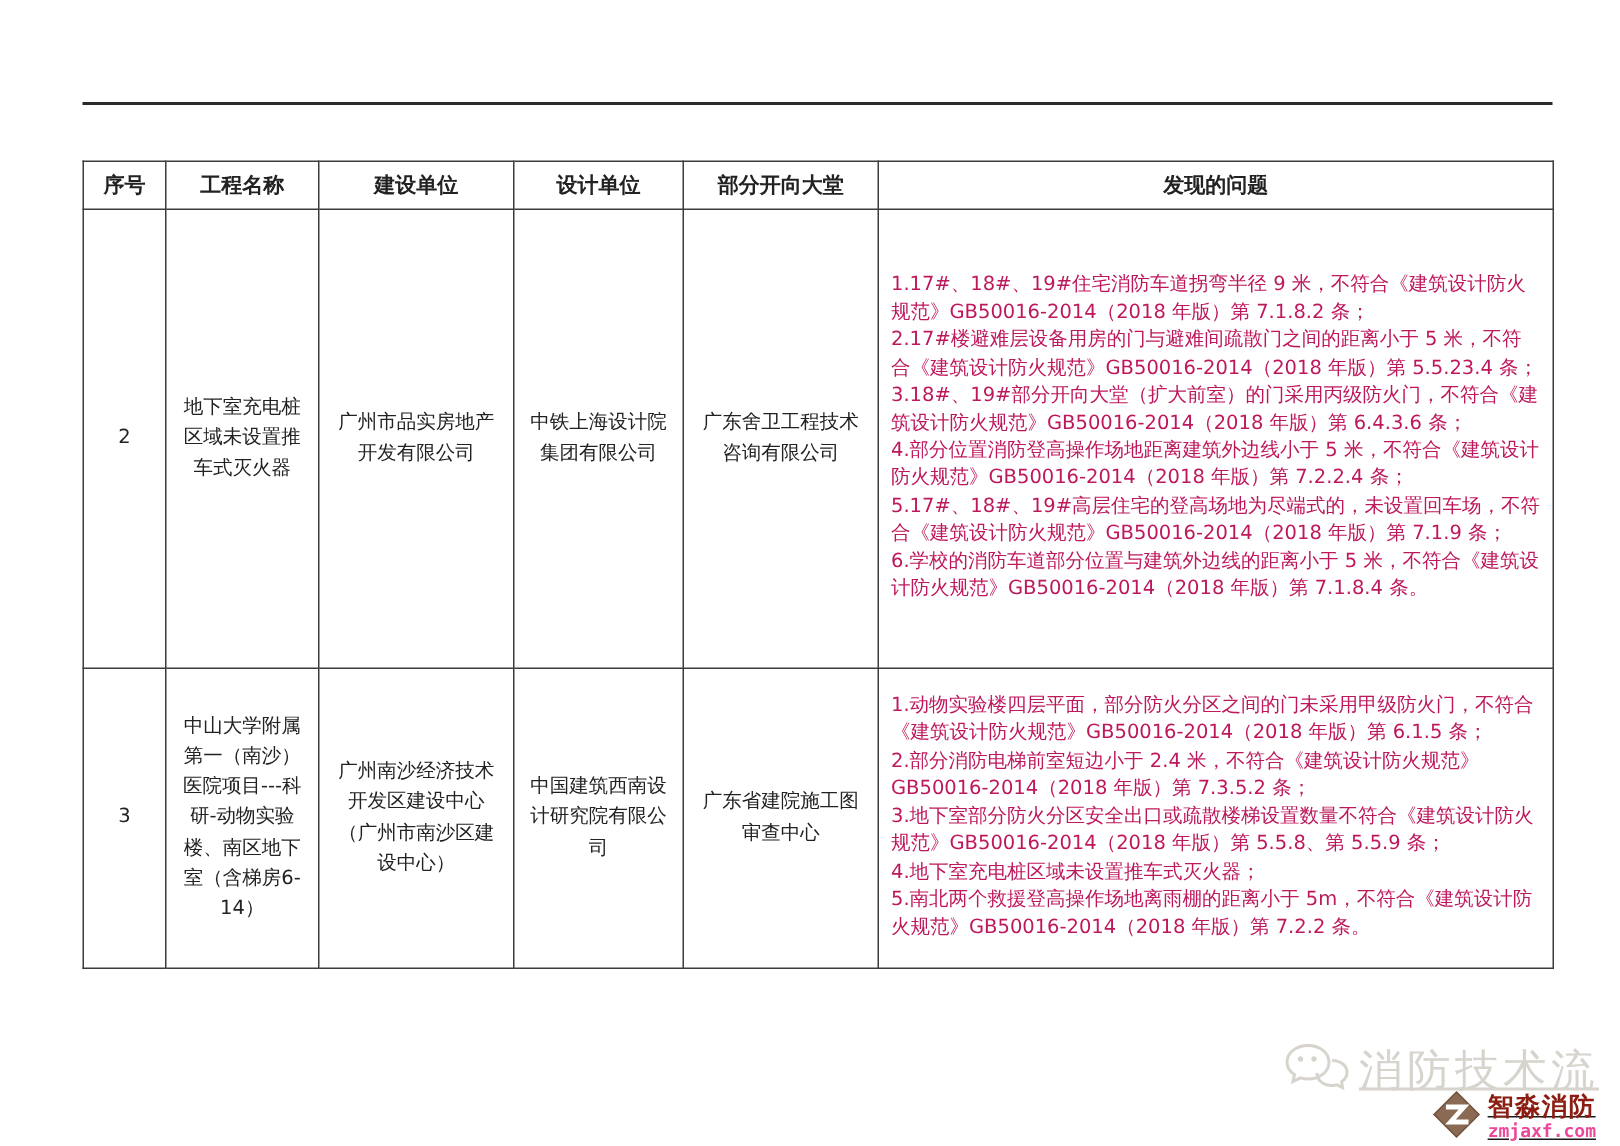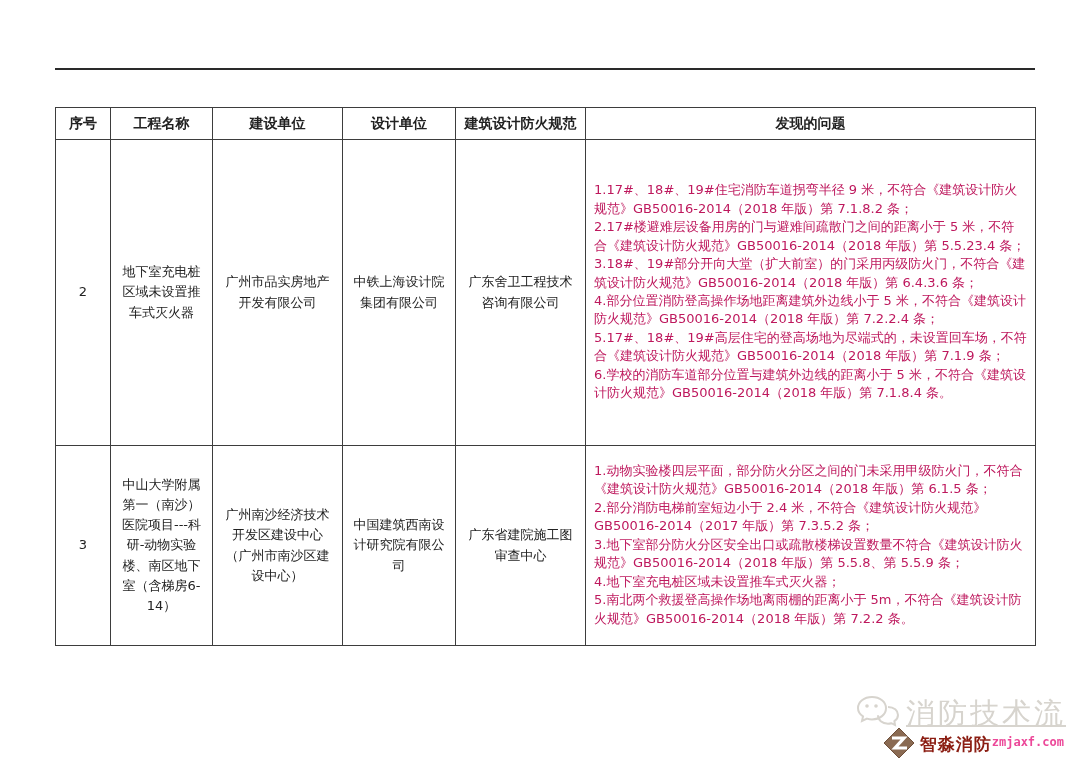--- a/index.html
+++ b/index.html
@@ -84,21 +84,21 @@
   }
   
   .logo-block {
     position: absolute;
     top: 726px;
     right: 16px;
     display: flex;
     align-items: center;
     gap: 4px;
   }
-  .logo-texts { display: flex; flex-direction: row; line-height: 1.05; }
+  .logo-texts { display: flex; flex-direction: column; line-height: 1.05; text-decoration: underline; }
   .logo-name {
     font-size: 17px;
     font-weight: bold;
     color: #8b1d12;
     letter-spacing: 1px;
     white-space: nowrap;
   }
   .logo-site {
     font-family: "DejaVu Sans Mono", "Liberation Mono", monospace;
     font-size: 12px;
@@ -122,21 +122,21 @@
       <col class="c-design">
         <col class="c-review">
         <col class="c-problem">
     </colgroup>
     <thead>
       <tr>
         <th>序号</th>
         <th>工程名称</th>
         <th>建设单位</th>
         <th>设计单位</th>
-        <th>建筑设计防火规范</th>
+        <th>部分开向大堂</th>
         <th>发现的问题</th>
       </tr>
     </thead>
     <tbody>
       <tr style="height:306px;">
         <td class="center-cell">2</td>
         <td class="center-cell">地下室充电桩区域未设置推车式灭火器</td>
         <td class="center-cell">广州市品实房地产开发有限公司</td>
         <td class="center-cell">中铁上海设计院集团有限公司</td>
         <td class="center-cell">广东舍卫工程技术咨询有限公司</td>
@@ -150,21 +150,21 @@
         </td>
       </tr>
       <tr style="height:200px;">
         <td class="center-cell">3</td>
         <td class="center-cell">中山大学附属第一（南沙）医院项目---科研-动物实验楼、南区地下室（含梯房6-14）</td>
         <td class="center-cell">广州南沙经济技术开发区建设中心（广州市南沙区建设中心）</td>
         <td class="center-cell">中国建筑西南设计研究院有限公司</td>
         <td class="center-cell">广东省建院施工图审查中心</td>
         <td class="problems-cell">
           <div class="prob">1.动物实验楼四层平面，部分防火分区之间的门未采用甲级防火门，不符合《建筑设计防火规范》GB50016-2014（2018 年版）第 6.1.5 条；</div>
-          <div class="prob">2.部分消防电梯前室短边小于 2.4 米，不符合《建筑设计防火规范》GB50016-2014（2017 年版）第 7.3.5.2 条；</div>
+          <div class="prob">2.部分消防电梯前室短边小于 2.4 米，不符合《建筑设计防火规范》GB50016-2014（2018 年版）第 7.3.5.2 条；</div>
           <div class="prob">3.地下室部分防火分区安全出口或疏散楼梯设置数量不符合《建筑设计防火规范》GB50016-2014（2018 年版）第 5.5.8、第 5.5.9 条；</div>
           <div class="prob">4.地下室充电桩区域未设置推车式灭火器；</div>
           <div class="prob">5.南北两个救援登高操作场地离雨棚的距离小于 5m，不符合《建筑设计防火规范》GB50016-2014（2018 年版）第 7.2.2 条。</div>
         </td>
       </tr>
     </tbody>
   </table>
 
   <div class="watermark">
     <span>

